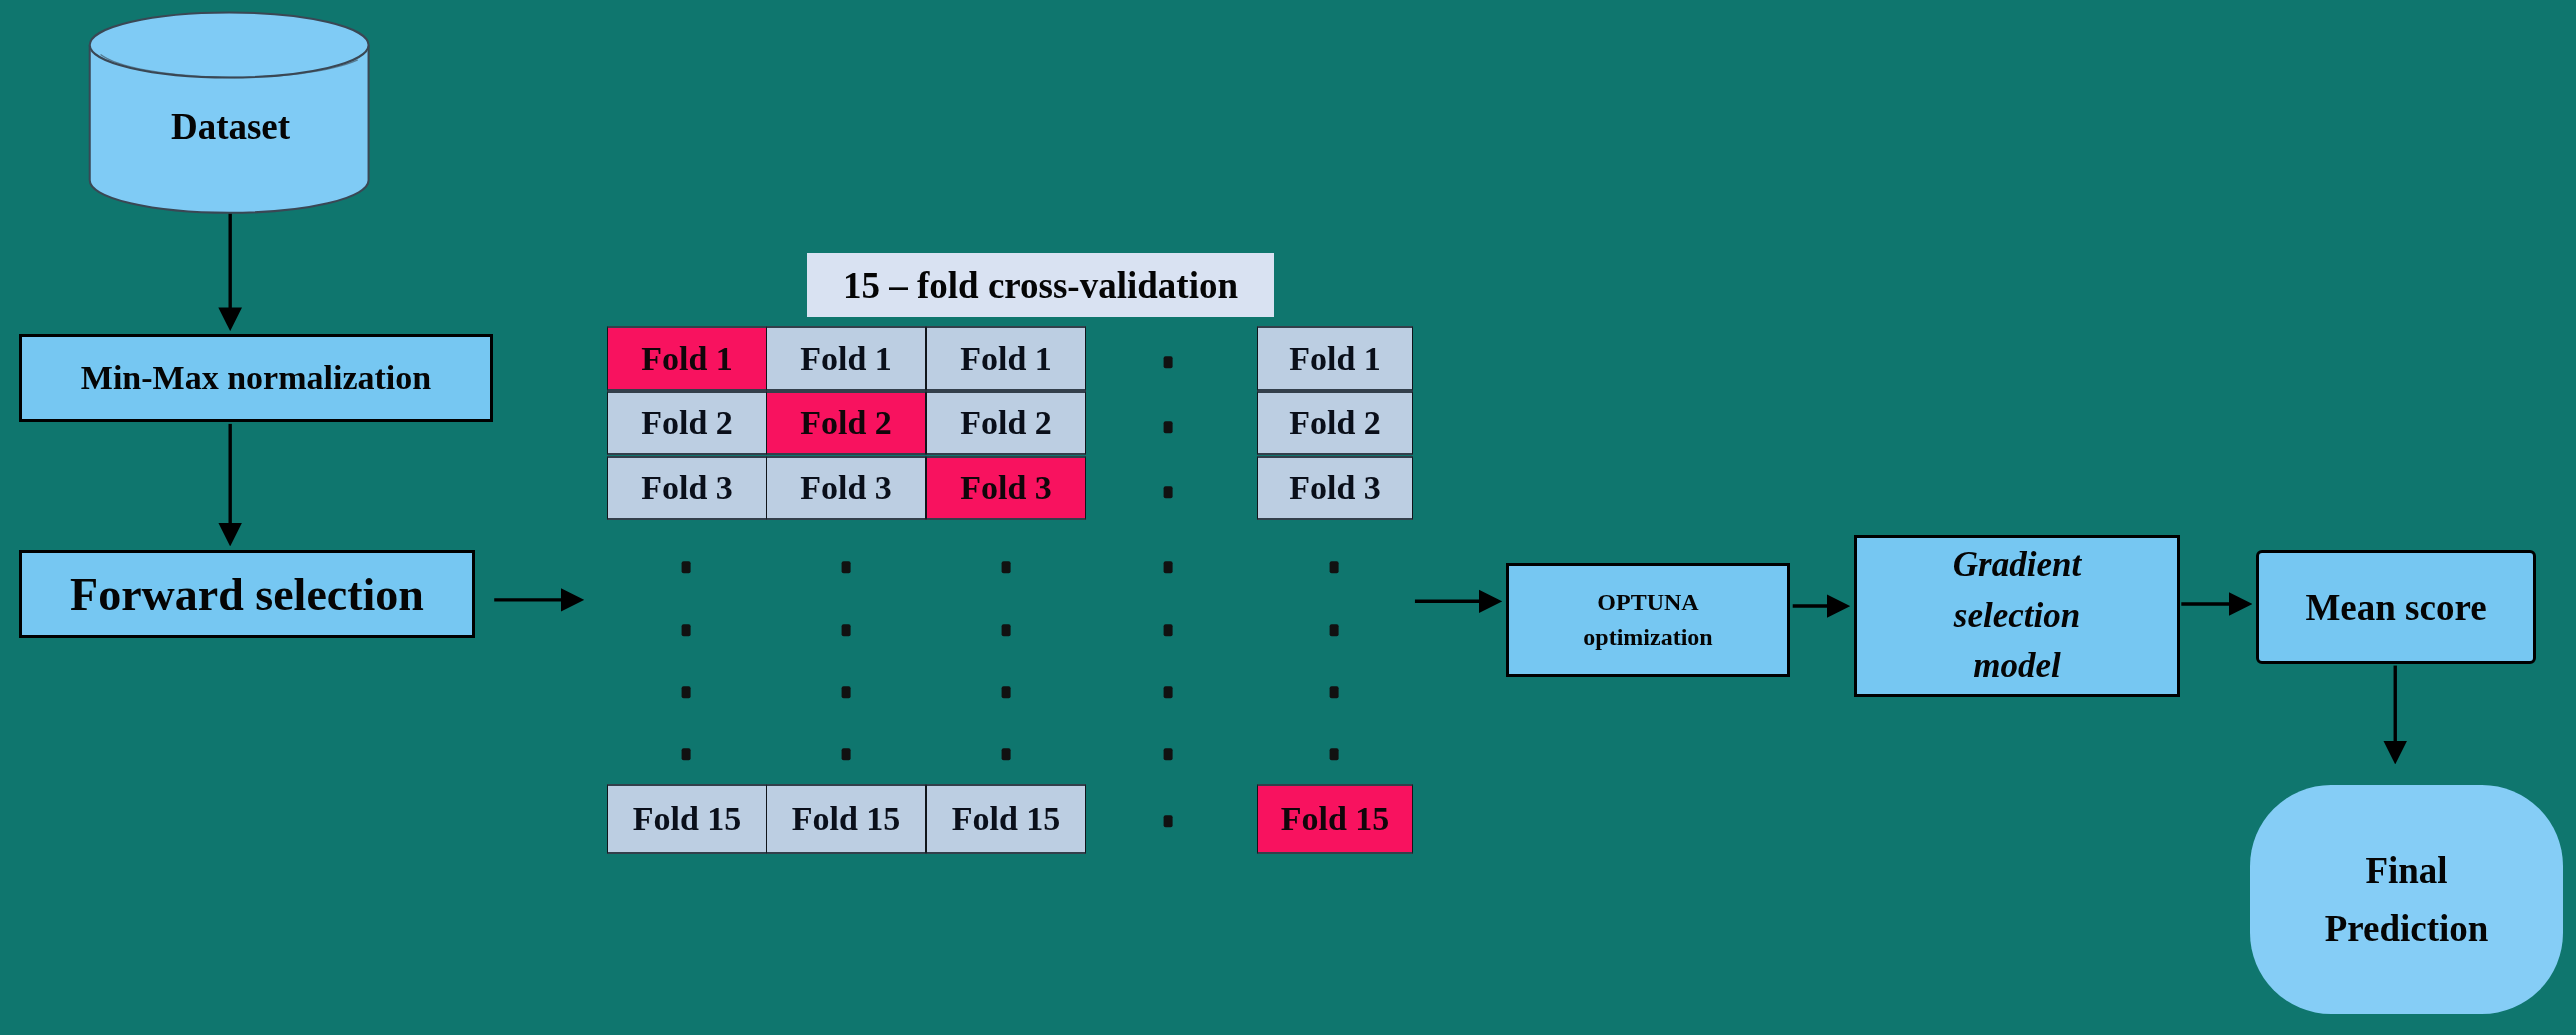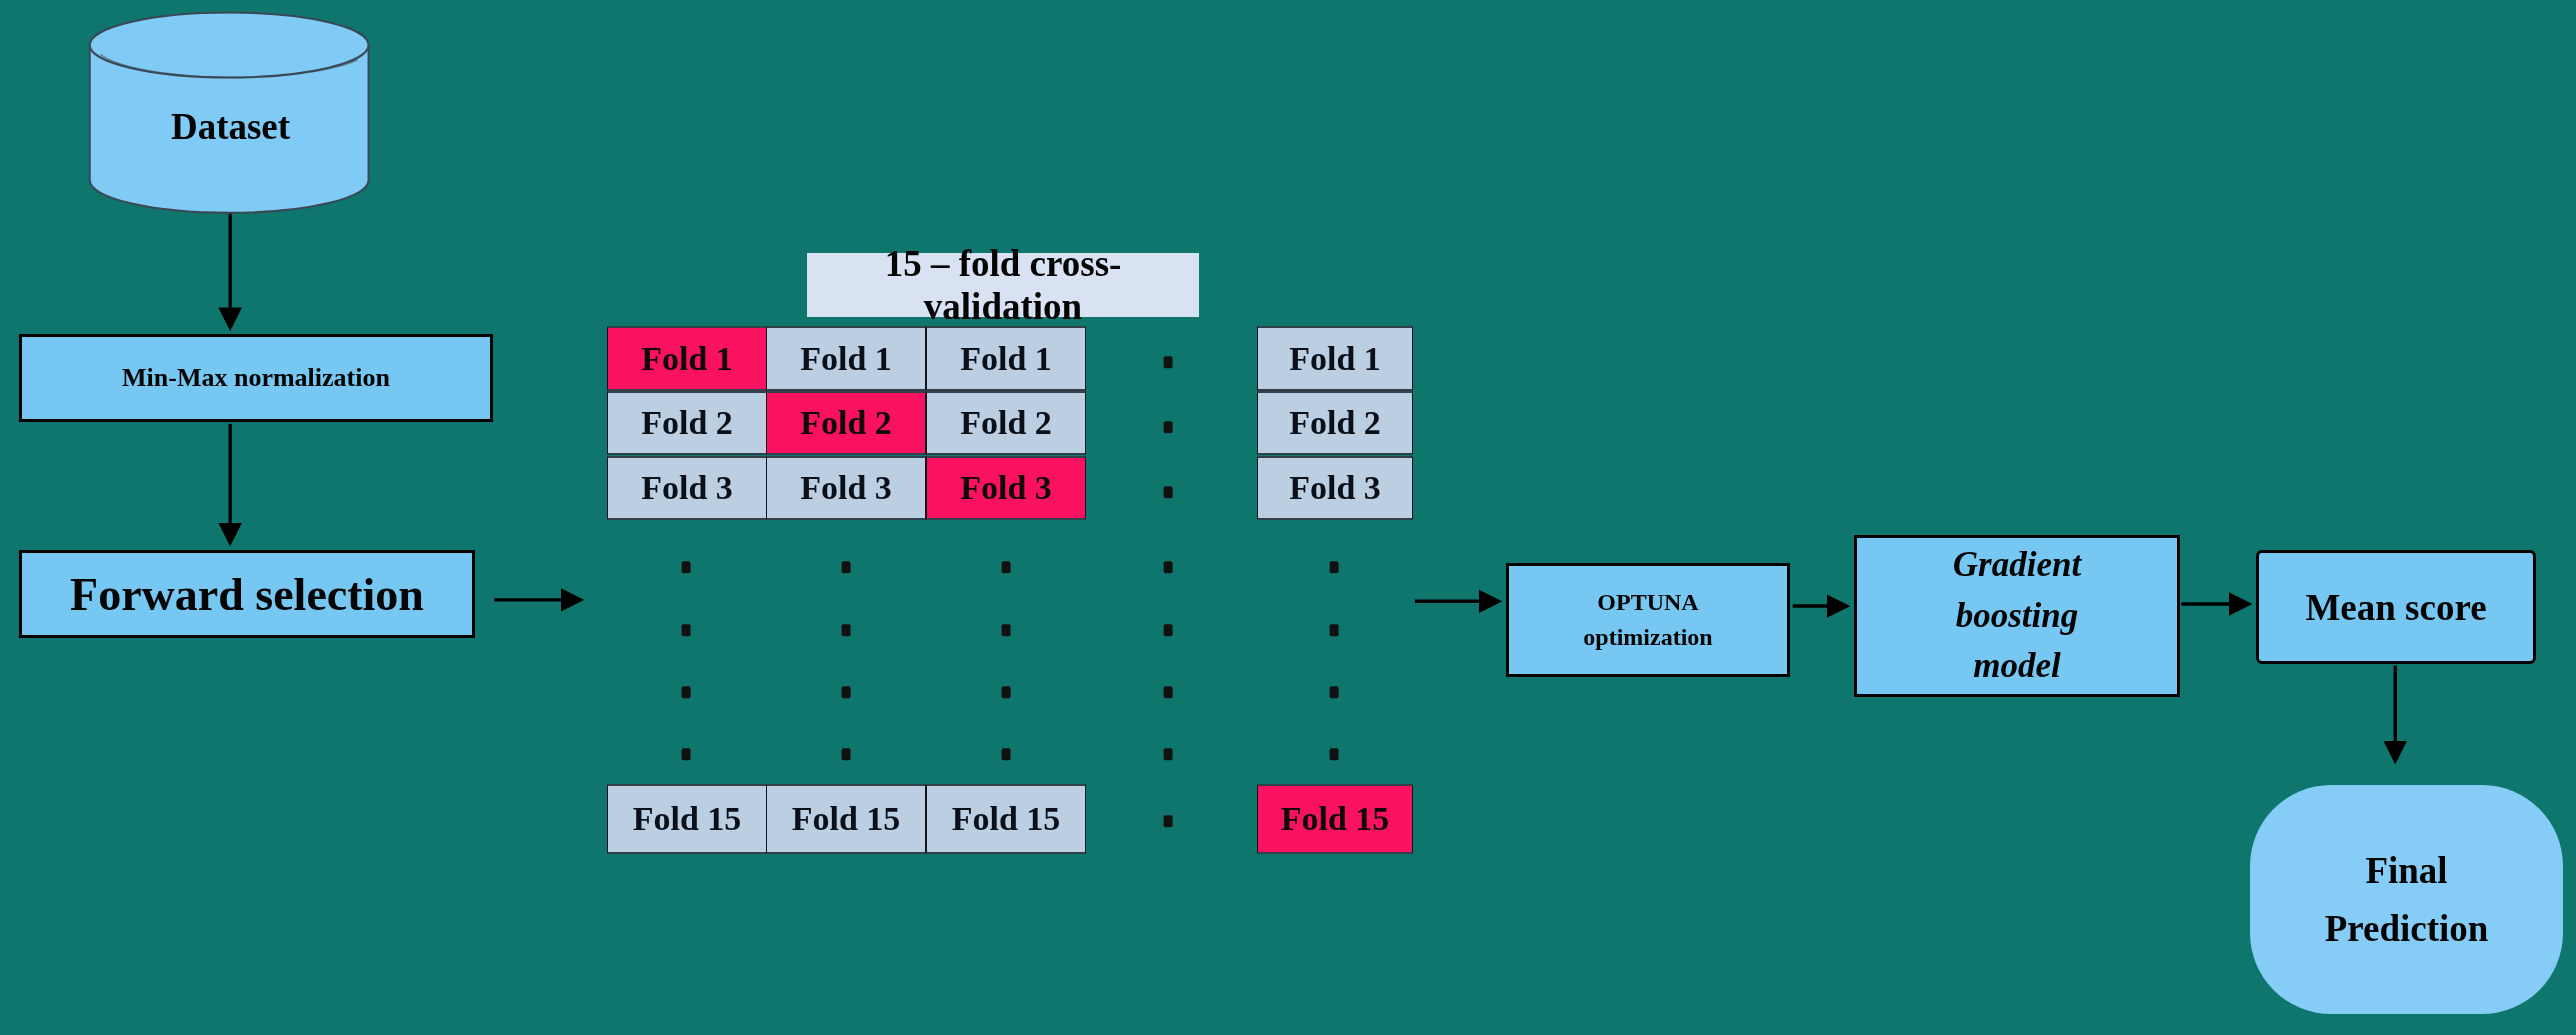--- a/index.html
+++ b/index.html
@@ -77,29 +77,29 @@
     <line x1="3538" y1="983" x2="3538" y2="1122" stroke="#000" stroke-width="5" marker-end="url(#ah)"></line>
   </svg>
 
   <svg style="position:absolute;left:85px;top:6.8px;" width="291" height="210" viewBox="0 0 430 310">
     <path d="M7,56 v200 a206,48 0 0 0 412,0 v-200" fill="var(--cyl-fill,#7FCBF5)" stroke="#3A4754" stroke-width="3"></path>
     <ellipse cx="213" cy="56" rx="206" ry="48" fill="var(--cyl-fill,#7FCBF5)" stroke="#3A4754" stroke-width="3"></ellipse>
     <path d="M23,70 a206,48 0 0 0 380,8" fill="none" stroke="#3A4754" stroke-width="2" opacity="0.6"></path>
   </svg>
   <div style="position:absolute;left:85px;top:105px;width:291px;text-align:center;font-size:37px;font-weight:bold;">Dataset</div>
 
-  <div class="node" style="left:19px;top:334px;width:474px;height:88px;font-size:26px;">
+  <div class="node" style="left:19px;top:334px;width:474px;height:88px;font-size:34px;">
     <span class="lbl">Min-Max normalization</span>
   </div>
 
   <div class="node" style="left:19px;top:550px;width:456px;height:88px;font-size:46px;text-align:right;">
     <span class="lbl">Forward selection</span>
   </div>
 
-  <div class="cv-title" style="left:807px;top:253px;width:392px;height:64px;font-size:37px;">
+  <div class="cv-title" style="left:807px;top:253px;width:467px;height:64px;font-size:37px;">
     <span>15 – fold cross-validation</span>
   </div>
 
   <div class="fold-cell hl" style="left:607px;top:326px;width:160px;height:65px;">Fold 1</div>
   <div class="fold-cell" style="left:607px;top:391px;width:160px;height:64px;">Fold 2</div>
   <div class="fold-cell" style="left:607px;top:456px;width:160px;height:64px;">Fold 3</div>
   <div class="fold-cell" style="left:607px;top:784px;width:160px;height:70px;">Fold 15</div>
 
   <div class="fold-cell" style="left:766px;top:326px;width:160px;height:65px;">Fold 1</div>
   <div class="fold-cell hl" style="left:766px;top:391px;width:160px;height:64px;">Fold 2</div>
@@ -145,21 +145,21 @@
   <span class="dot" style="left:1168px;top:754px;"></span>
   <span class="dot" style="left:1334px;top:754px;"></span>
 
   <div class="node" style="left:1506px;top:563px;width:284px;height:114px;font-size:24px;line-height:1.45;">
     <span class="lbl">OPTUNA</span>
     <span class="lbl">optimization</span>
   </div>
 
   <div class="node" style="left:1854px;top:535px;width:326px;height:162px;font-size:35px;line-height:1.45;font-style:italic;">
     <span class="lbl">Gradient</span>
-    <span class="lbl">boosting</span>
+    <span class="lbl">selection</span>
     <span class="lbl">model</span>
   </div>
 
   <div class="node" style="left:2256px;top:550px;width:280px;height:114px;font-size:37px;border-radius:6px;">
     <span class="lbl">Mean score</span>
   </div>
 
   <div class="pill" style="left:2250px;top:769px;width:313px;height:229px;font-size:37px;line-height:1.55;">
     <span class="lbl">Final</span>
     <span class="lbl">Prediction</span>

